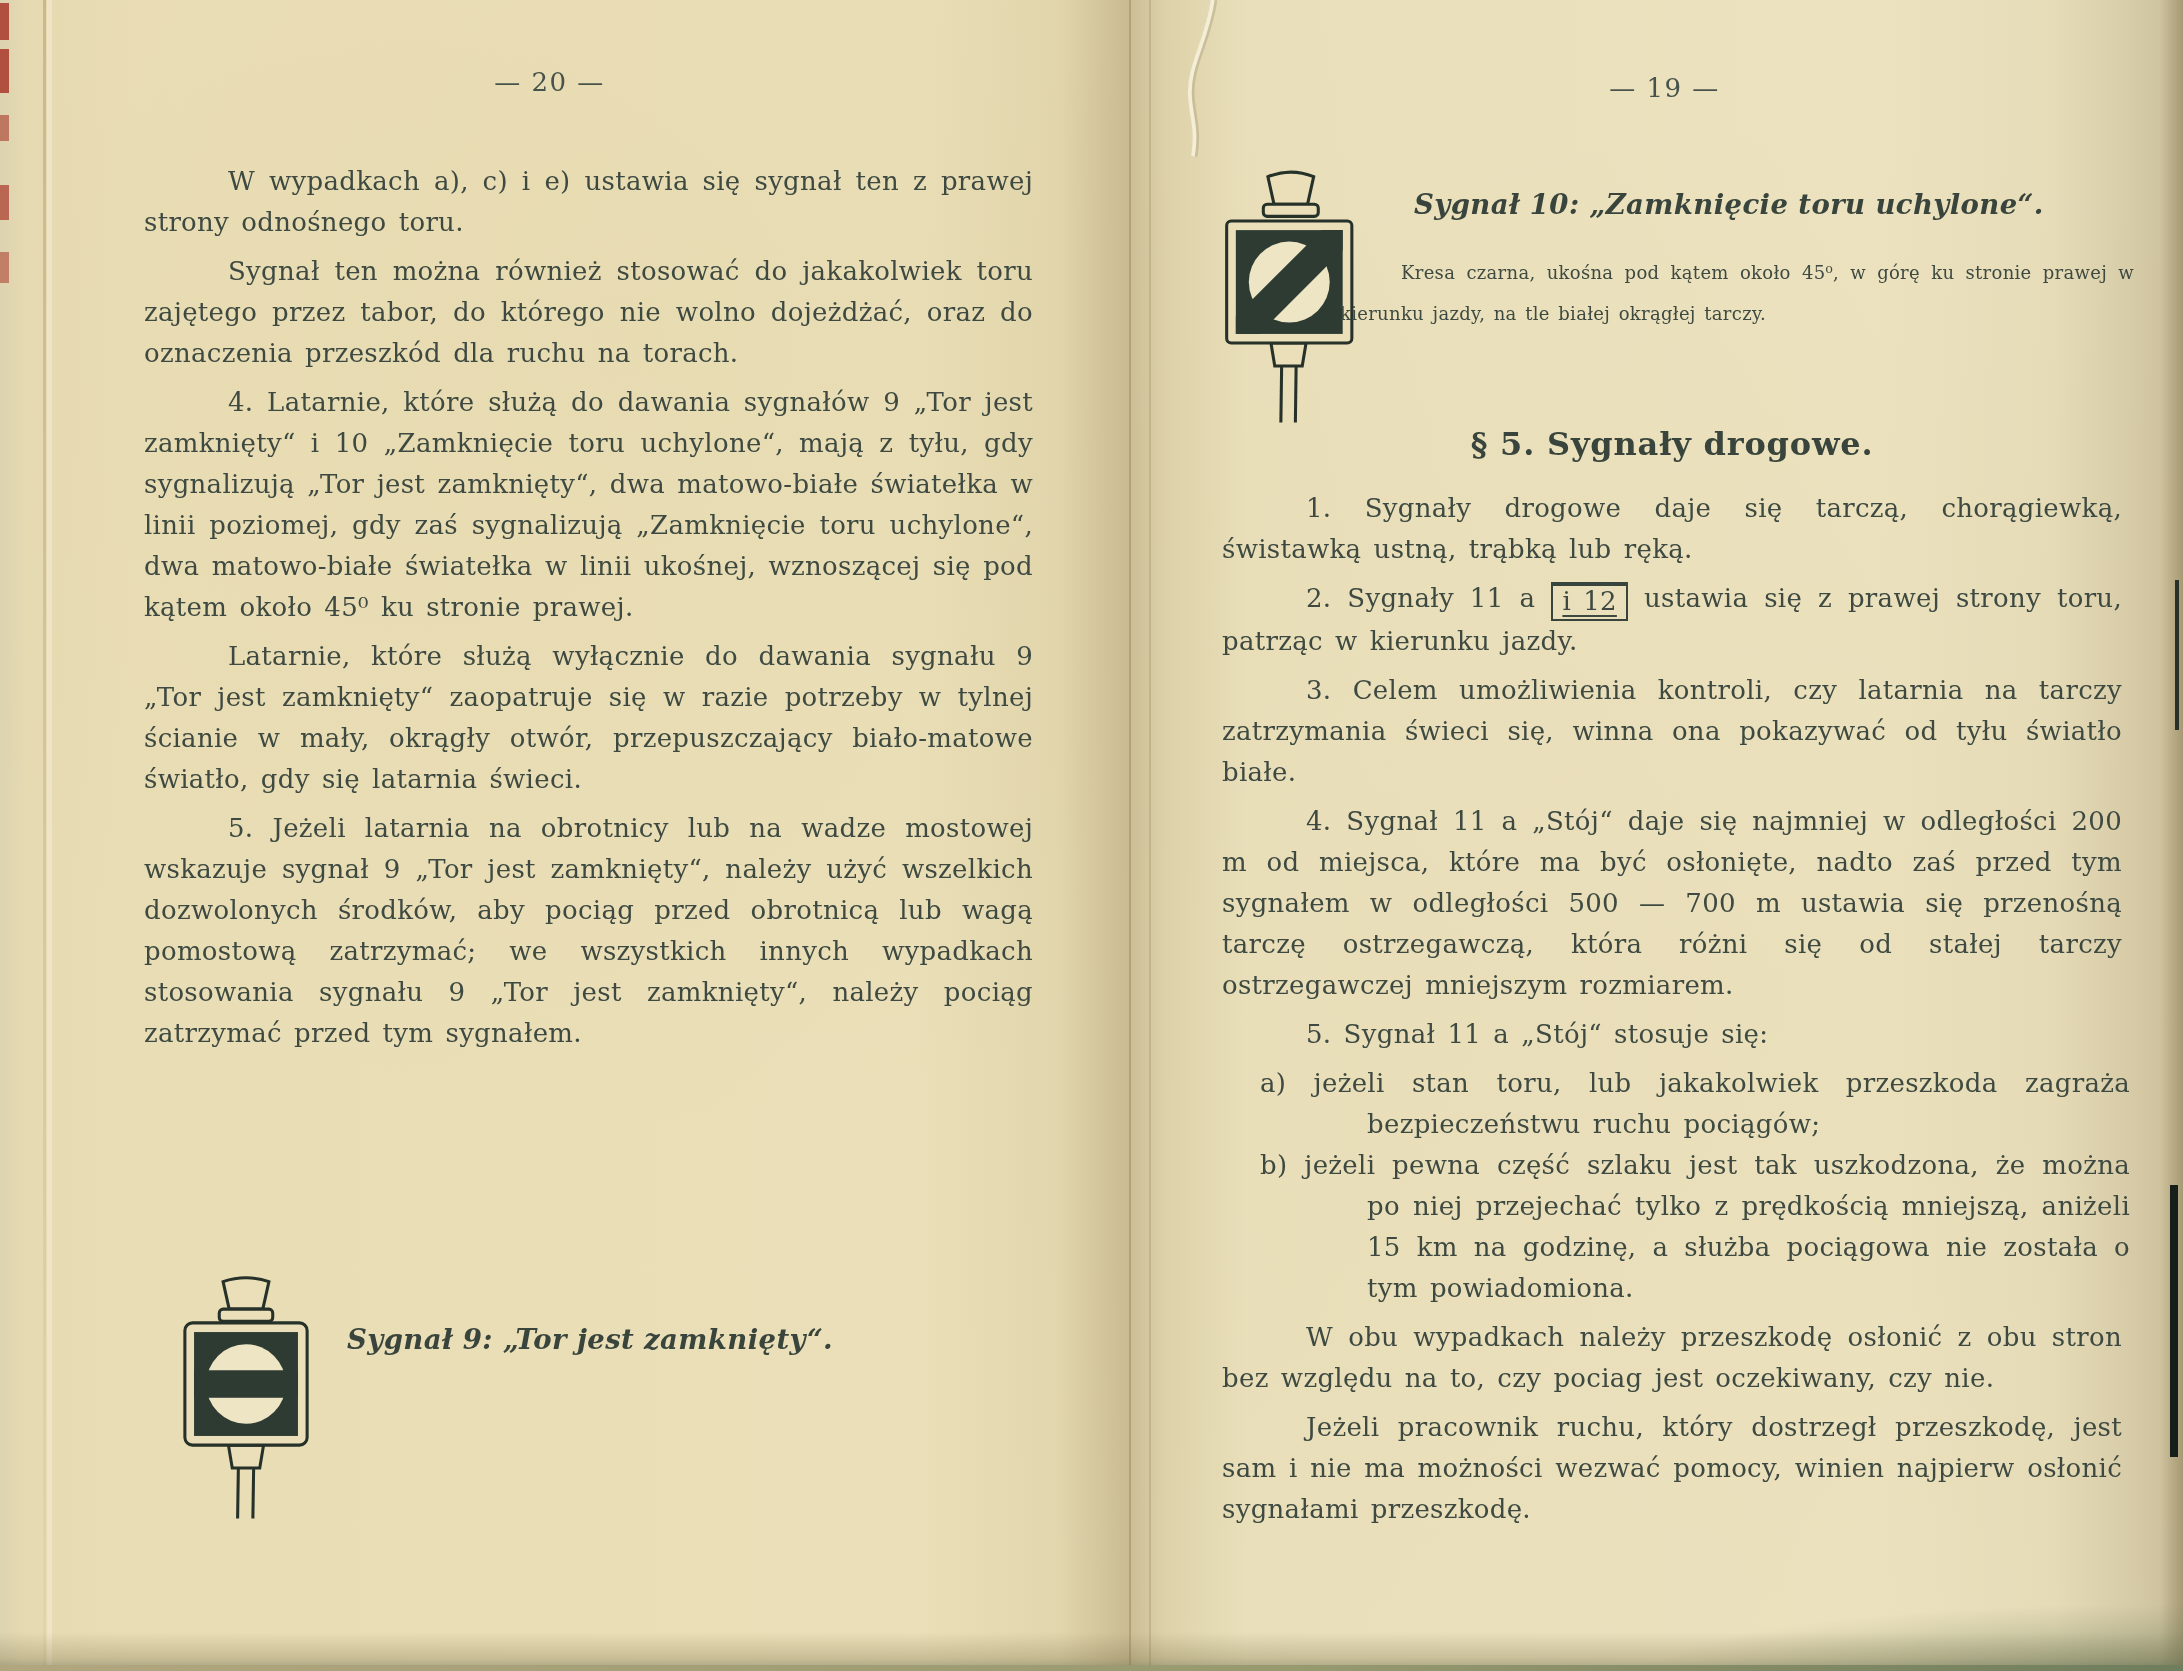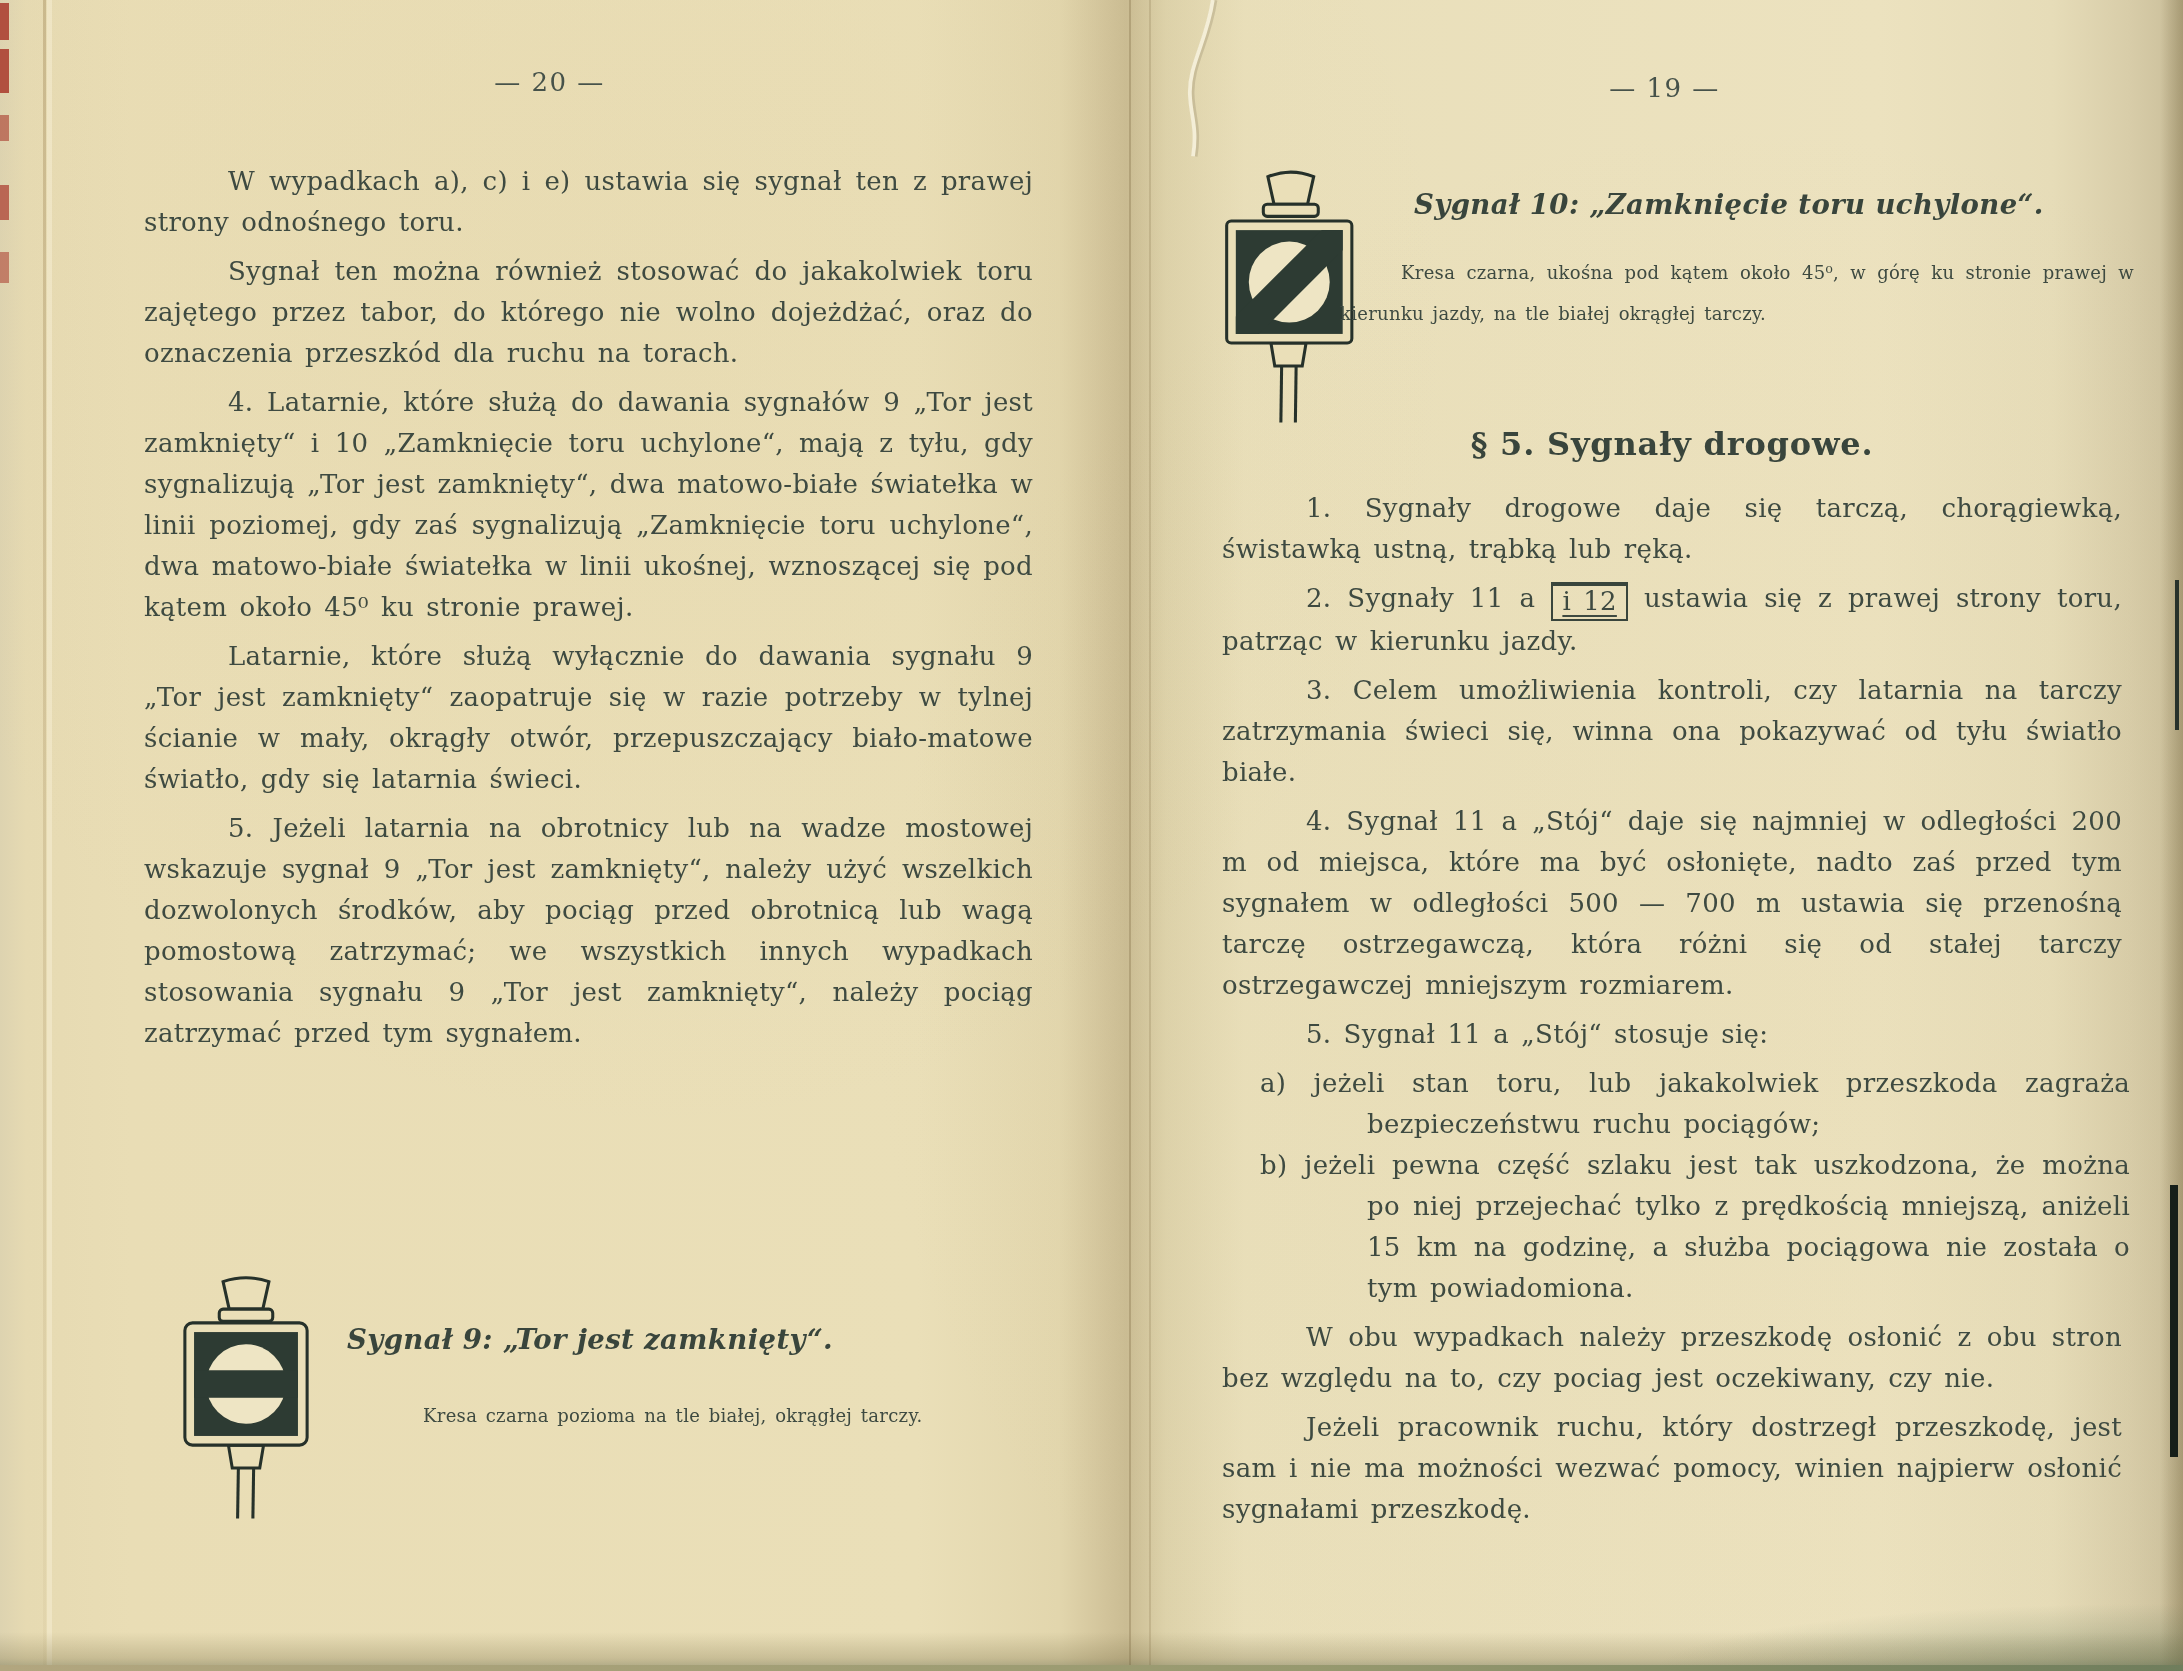--- a/index.html
+++ b/index.html
@@ -111,21 +111,20 @@
       <line x1="75" y1="254" x2="74" y2="320"></line>
       <line x1="95" y1="254" x2="94" y2="320"></line>
       <rect x="5" y="64" width="160" height="160" rx="10"></rect>
     </g>
     <rect x="17" y="76" width="136" height="136" fill="#2d3b33"></rect>
     <circle cx="85" cy="144" r="52" fill="#eee5c4"></circle>
     <rect x="17" y="126" width="136" height="36" fill="#2d3b33"></rect>
   </svg>
 
   <div class="fig-heading fig-heading-9">Sygnał 9: „Tor jest zamknięty“.</div>
-  <div class="fig-caption fig-caption-9">Kresa czarna pozioma na tle białej, okrągłej tarczy.</div>
 
   <div class="pageno pageno-right">— 19 —</div>
 
   <svg class="figure fig-10" viewBox="0 0 182 338">
     <defs>
       <clipPath id="inner10">
           <rect x="22" y="84" width="140" height="136"></rect>
         </clipPath>
     </defs>
     <g stroke="#26312a" stroke-width="4" fill="#eadfb8">

